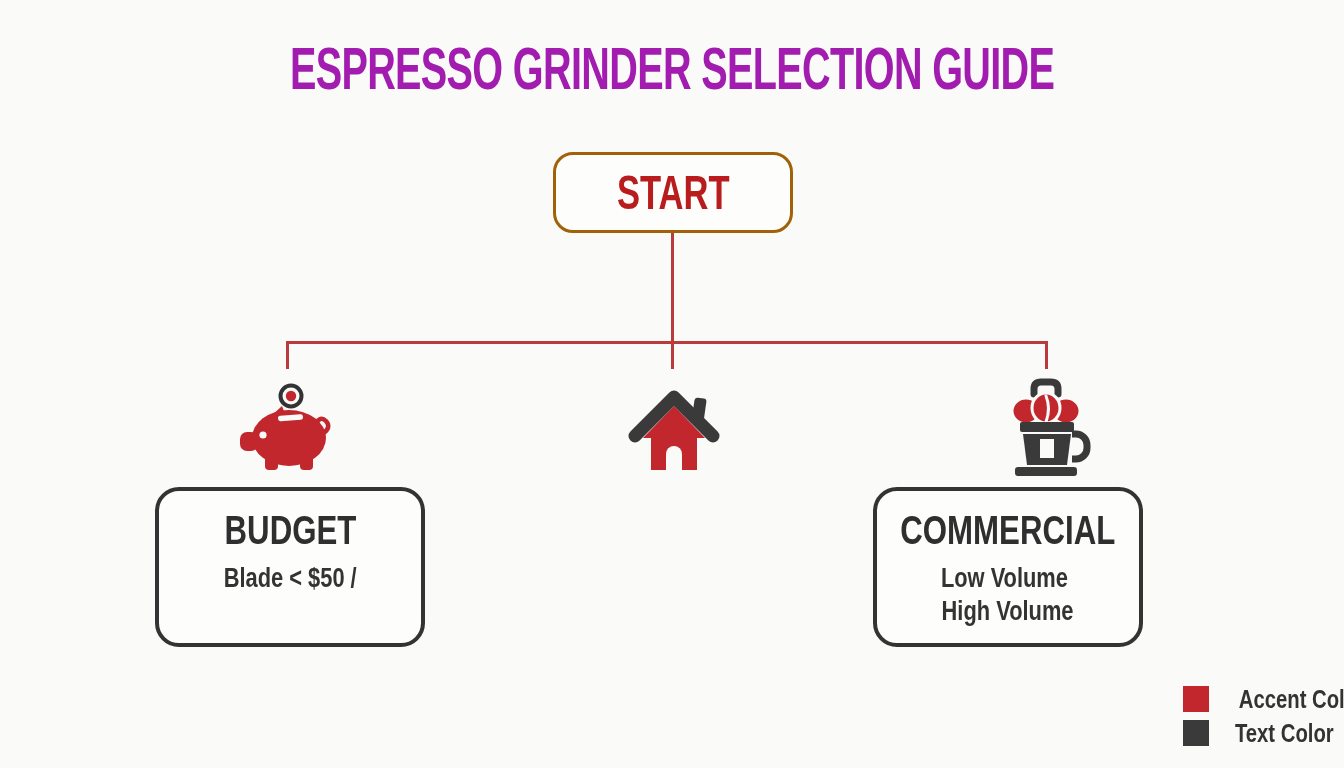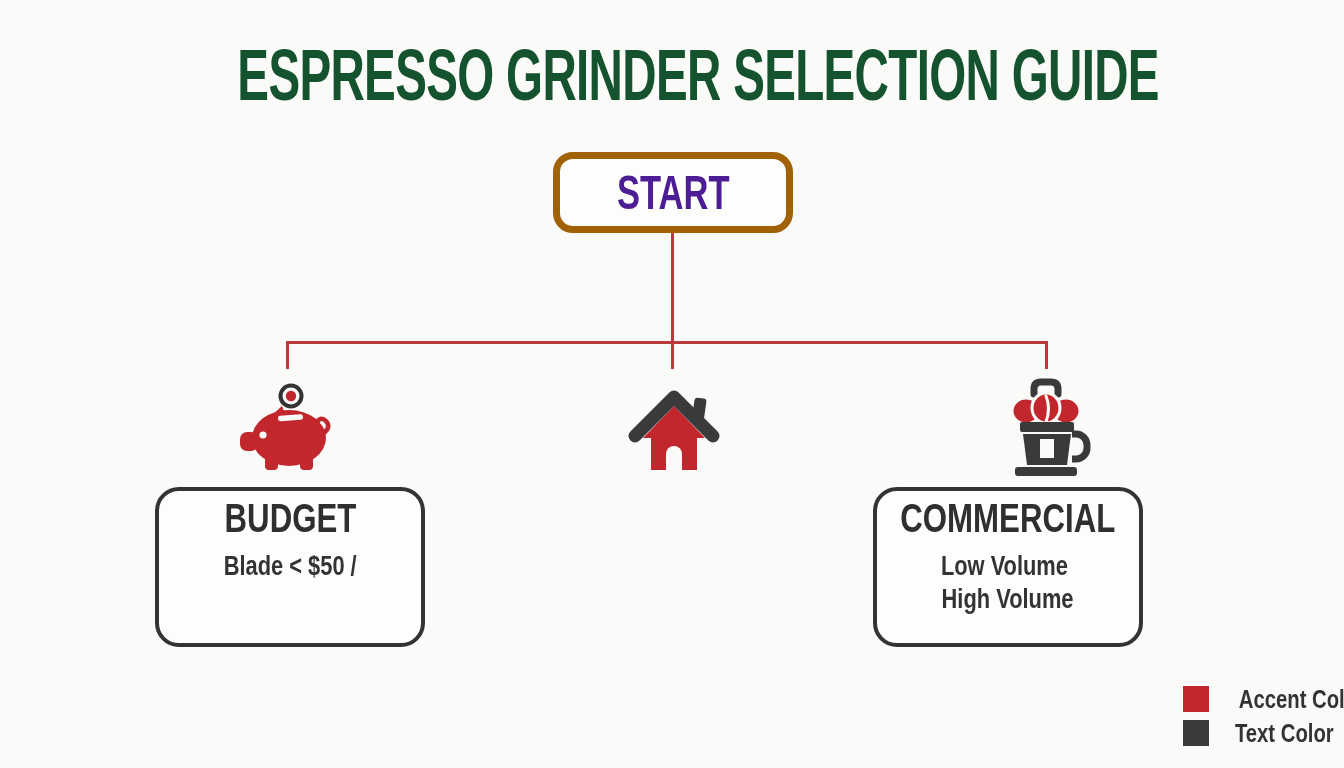--- a/index.html
+++ b/index.html
@@ -24,53 +24,53 @@
   .condensed-md {
     display:inline-block;
     transform:scaleX(0.78);
     transform-origin:50% 50%;
     white-space:nowrap;
   }
   .page-title {
     position:absolute;
     top:34px; left:0; right:0;
     text-align:center;
-    font-size:72px;
+    font-size:60px;
     font-weight:800;
-    color:#14532d;
+    color:#a21caf;
     letter-spacing:-1px;
   }
   .start-node {
     position:absolute;
     left:553px; top:152px;
     width:240px; height:81px;
     background:#fdfdfc;
-    border:7px solid #a16207;
+    border:3px solid #a16207;
     border-radius:20px;
     display:flex; align-items:center; justify-content:center;
-    font-size:48px; font-weight:800; color:#4c1d95;
+    font-size:48px; font-weight:800; color:#b91c1c;
   }
   .line {
     position:absolute;
     background:#bb3a3c;
   }
   .v { width:3px; }
   .h { height:3px; }
   .icon {
     position:absolute;
   }
   .branch-card {
     position:absolute;
     top:487px;
     width:270px; height:160px;
     background:#fdfdfc;
     border:4px solid #333333;
     border-radius:24px;
     display:flex; flex-direction:column; align-items:center;
-    padding-top:4px;
+    padding-top:16px;
   }
   .branch-title {
     font-size:40px; font-weight:800; color:#2f2f2f;
     line-height:1.15;
   }
   .branch-lines {
     margin-top:8px;
     text-align:left;
     font-size:28px; font-weight:700; color:#333333;
     line-height:1.18;

